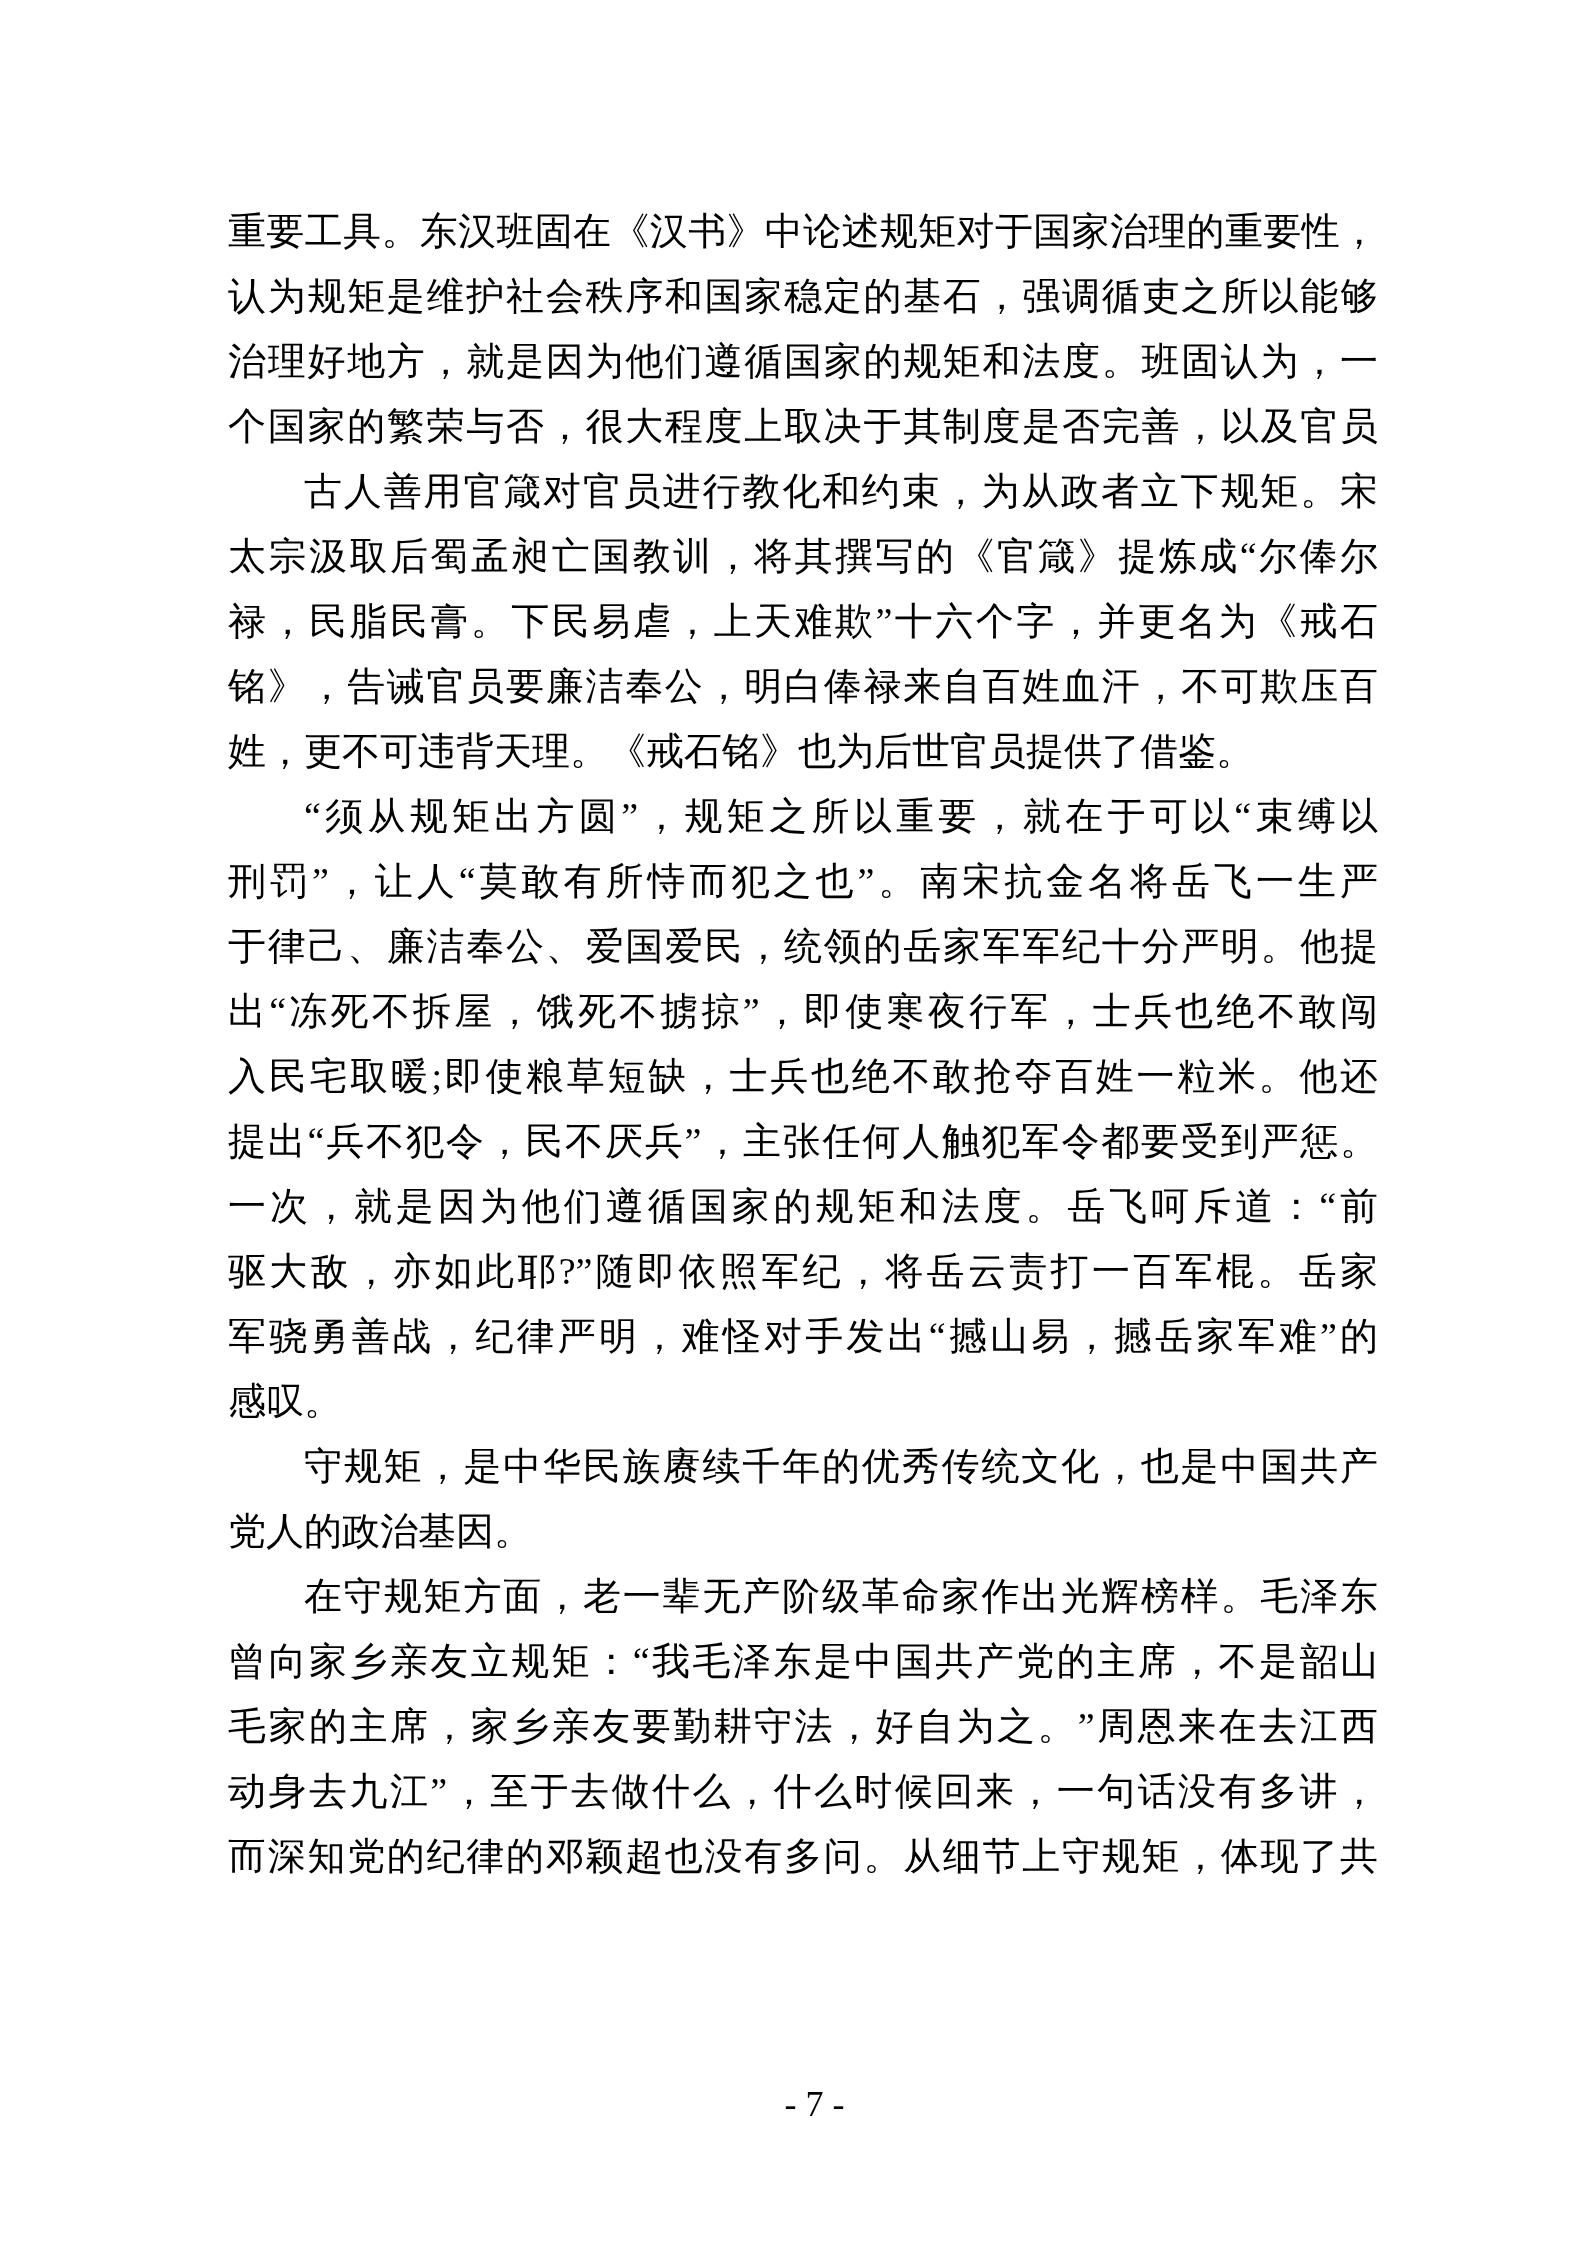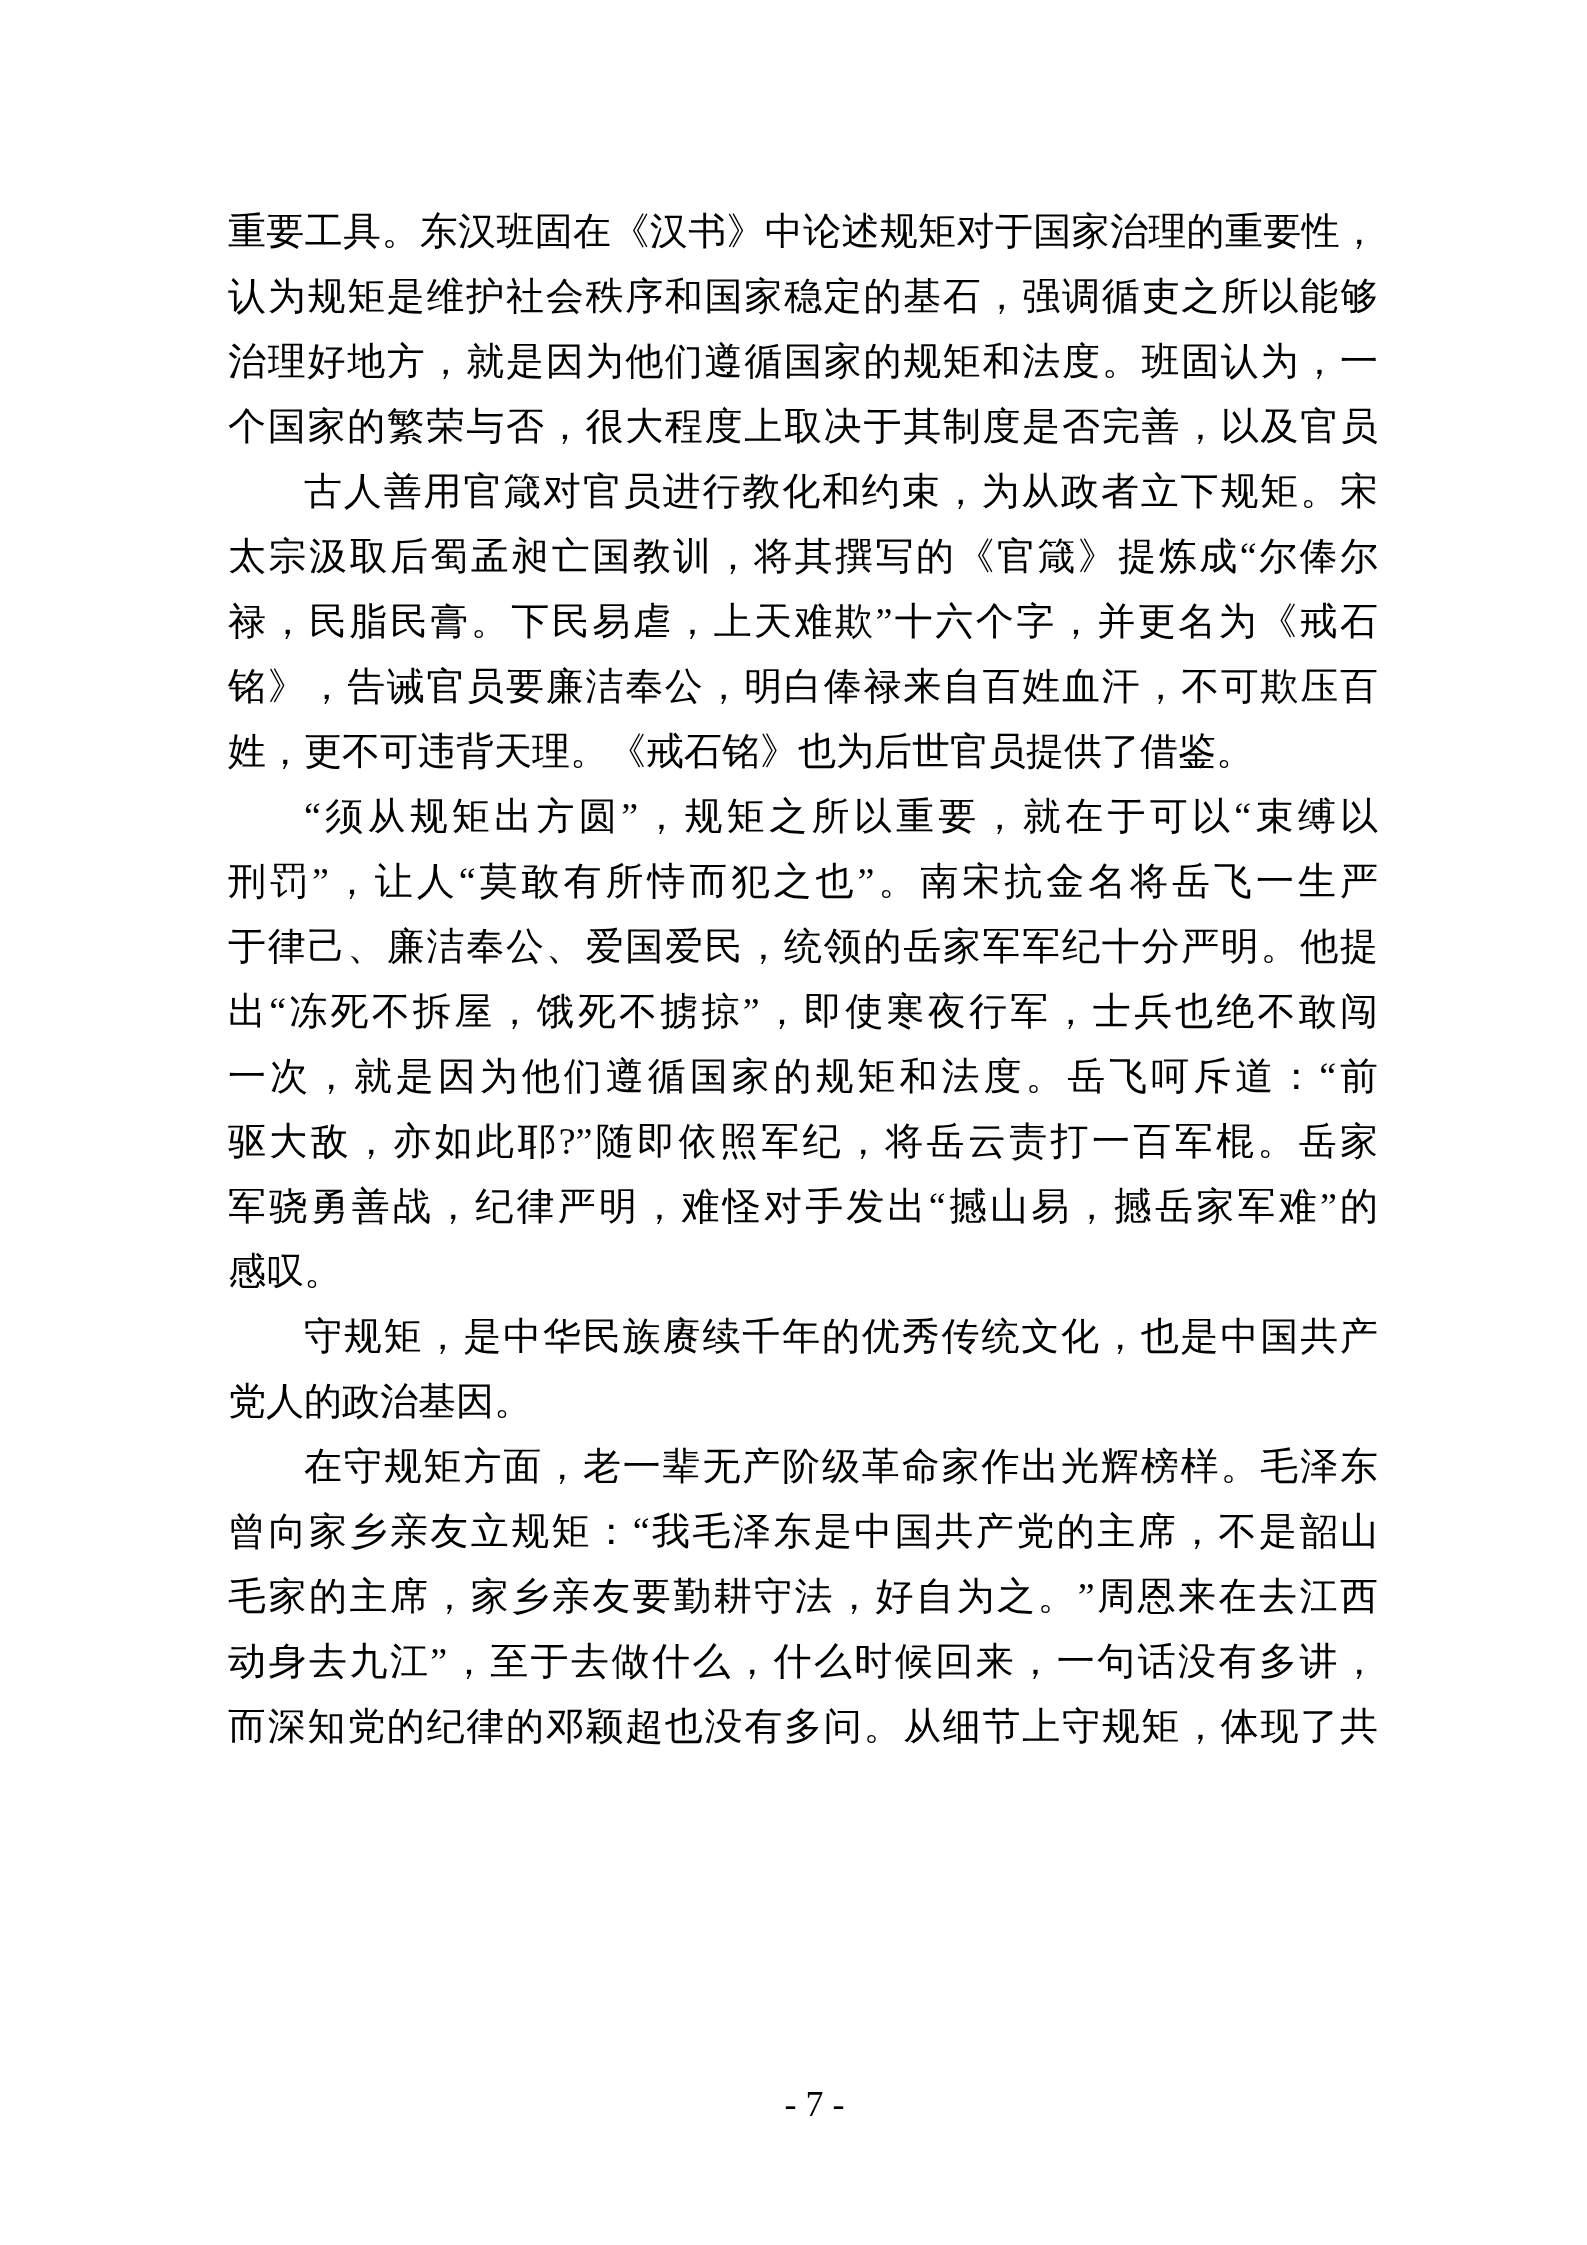--- a/index.html
+++ b/index.html
@@ -72,20 +72,22 @@
         <div class="text-line">太宗汲取后蜀孟昶亡国教训，将其撰写的《官箴》提炼成“尔俸尔</div>
         <div class="text-line">禄，民脂民膏。下民易虐，上天难欺”十六个字，并更名为《戒石</div>
         <div class="text-line">铭》，告诫官员要廉洁奉公，明白俸禄来自百姓血汗，不可欺压百</div>
         <div class="text-line last">姓，更不可违背天理。《戒石铭》也为后世官员提供了借鉴。</div>
       </div>
     <div class="para indent">
         <div class="text-line first">“须从规矩出方圆”，规矩之所以重要，就在于可以“束缚以</div>
         <div class="text-line">刑罚”，让人“莫敢有所恃而犯之也”。南宋抗金名将岳飞一生严</div>
         <div class="text-line">于律己、廉洁奉公、爱国爱民，统领的岳家军军纪十分严明。他提</div>
         <div class="text-line">出“冻死不拆屋，饿死不掳掠”，即使寒夜行军，士兵也绝不敢闯</div>
+        <div class="text-line">入民宅取暖;即使粮草短缺，士兵也绝不敢抢夺百姓一粒米。他还</div>
+        <div class="text-line">提出“兵不犯令，民不厌兵”，主张任何人触犯军令都要受到严惩。</div>
         <div class="text-line">一次，就是因为他们遵循国家的规矩和法度。岳飞呵斥道：“前</div>
         <div class="text-line">驱大敌，亦如此耶?”随即依照军纪，将岳云责打一百军棍。岳家</div>
         <div class="text-line">军骁勇善战，纪律严明，难怪对手发出“撼山易，撼岳家军难”的</div>
         <div class="text-line last">感叹。</div>
       </div>
     <div class="para indent">
         <div class="text-line first">守规矩，是中华民族赓续千年的优秀传统文化，也是中国共产</div>
         <div class="text-line last">党人的政治基因。</div>
       </div>
     <div class="para indent">

